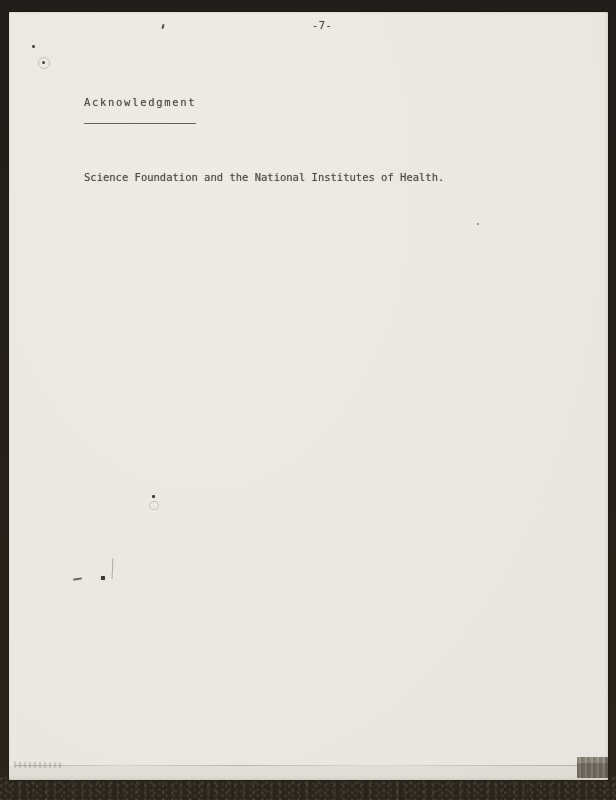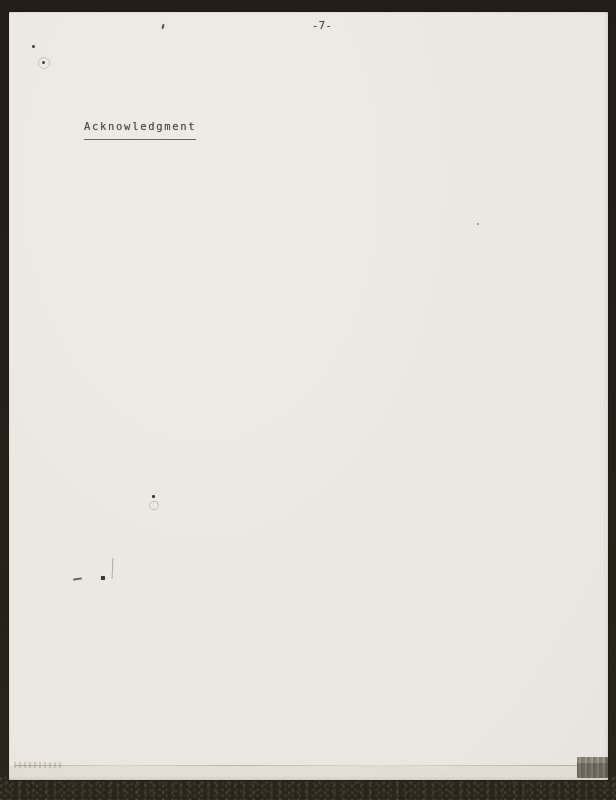--- a/index.html
+++ b/index.html
@@ -32,23 +32,23 @@
     border-radius:1px;
   }
   .txt{
     position:absolute;
     color:var(--ink,#4e4c47);
     font-size:10.5px;line-height:13px;white-space:pre;
     text-shadow:0 0 1px rgba(86,83,77,0.55);
   }
   .page-number{left:303px;top:7px;letter-spacing:0.4px;}
   .heading{
-    left:75px;top:108px;letter-spacing:1.7px;
+    left:75px;top:84px;letter-spacing:1.7px;
     border-bottom:1px solid rgba(78,76,71,0.85);
-    padding-bottom:6px;
+    padding-bottom:14px;
   }
   .body-line-1{left:113px;top:128px;}
   .body-line-2{left:75px;top:159px;}
 
   
   .artifact{position:absolute;}
   .comma-mark{left:153px;top:12px;width:2px;height:5px;background:#55524b;
     border-radius:60% 40% 50% 50%;transform:rotate(16deg);box-shadow:0 0 1px rgba(85,82,75,0.5);}
   .speck-a{left:23px;top:33px;width:2.5px;height:2.5px;background:#514e48;border-radius:50%;}
   .speck-b{left:33px;top:49px;width:3px;height:3px;background:#46433d;border-radius:50%;}
@@ -82,20 +82,21 @@
   }
 </style>
 </head>
 <body>
 
 <div class="mat"></div>
 
 <div class="paper">
   <div class="txt page-number">-7-</div>
   <div class="txt heading">Acknowledgment</div>
+  <div class="txt body-line-2">Science Foundation and the National Institutes of Health.</div>
 
   <div class="artifact comma-mark"></div>
   <div class="artifact speck-a"></div>
   <div class="artifact ring-b"></div>
   <div class="artifact speck-b"></div>
   <div class="artifact speck-c"></div>
   <div class="artifact speck-d"></div>
   <div class="artifact ring-d"></div>
   <div class="artifact dash-mark"></div>
   <div class="artifact speck-e"></div>

